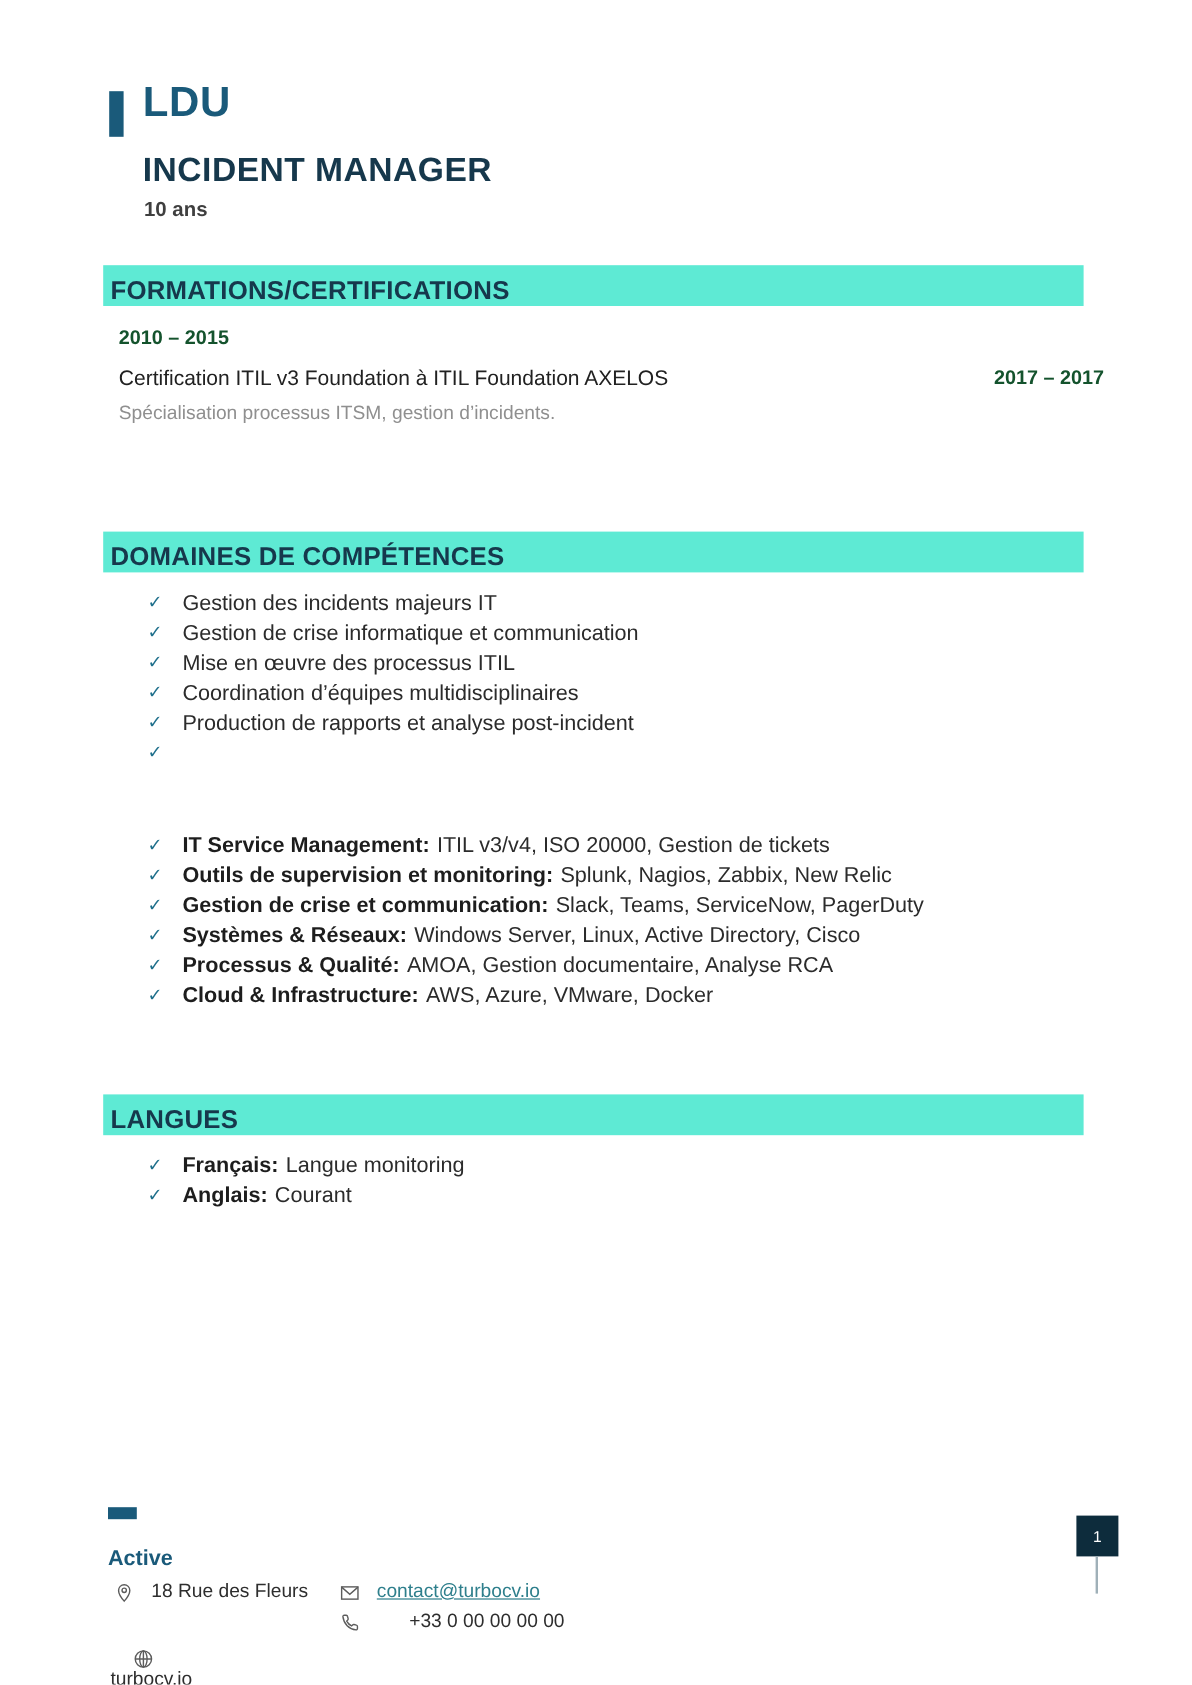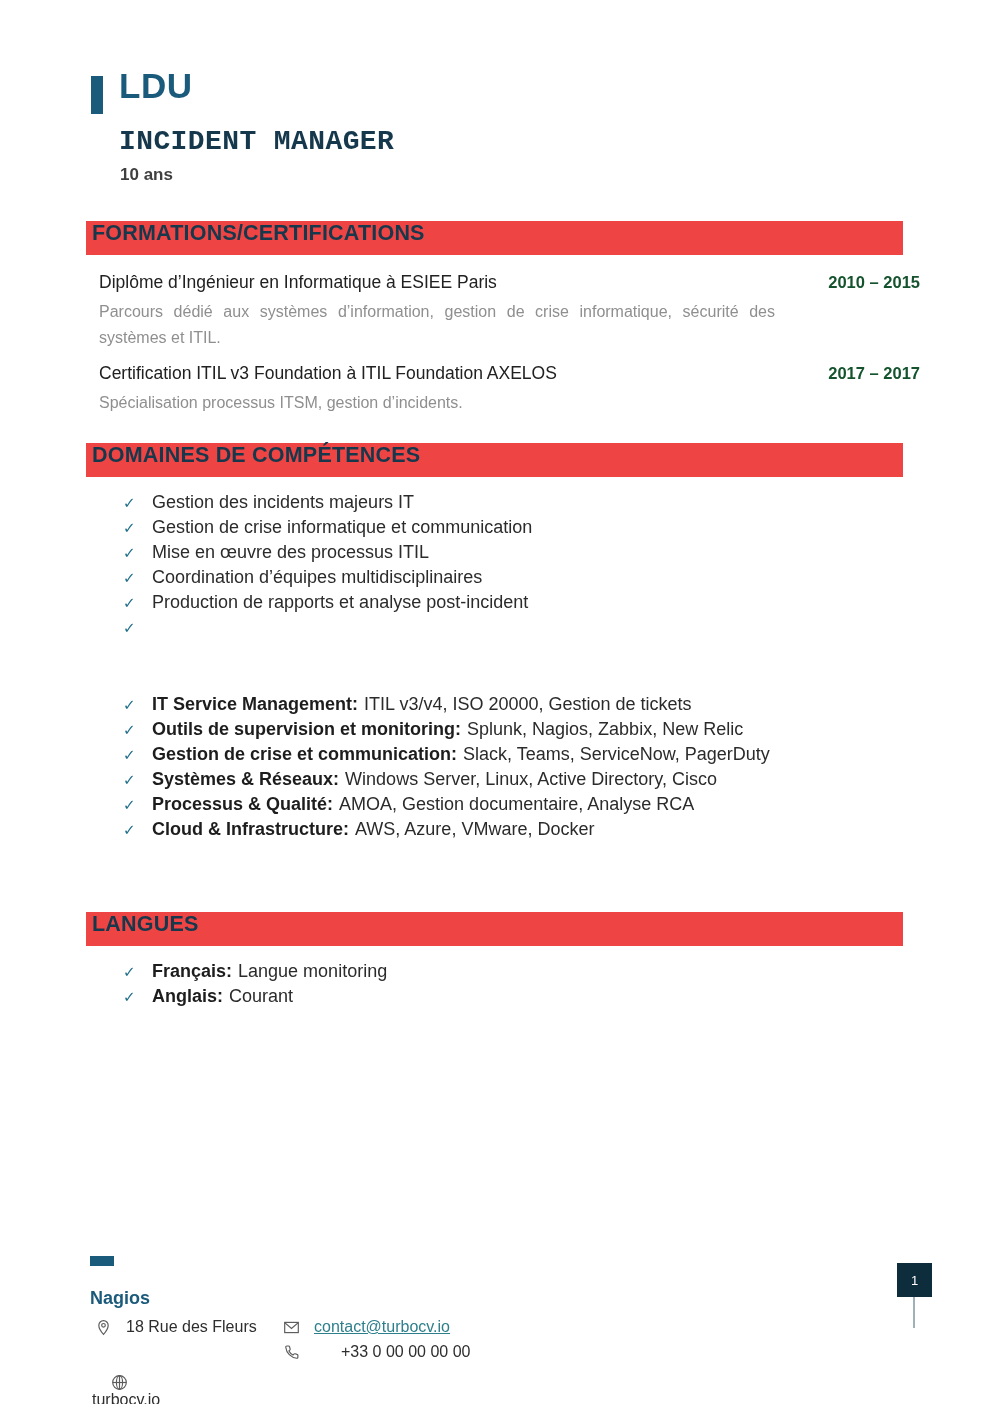--- a/index.html
+++ b/index.html
@@ -4,25 +4,25 @@
 <style>
   * { margin:0; padding:0; box-sizing:border-box; }
   html,body { background:#ffffff; }
   .page {
     position:relative; width:993px; height:1404px; background:#ffffff;
     font-family:"Liberation Sans","DejaVu Sans",sans-serif; color:#2e2e2e; overflow:hidden;
   }
   
   .accent-bar { position:absolute; left:91px; top:76px; width:12px; height:38px; background:#1a5a7a; }
   .name { position:absolute; left:119px; top:66px; font-size:35px; font-weight:700; color:#1a5a7a; letter-spacing:.5px; }
-  .job-title { position:absolute; left:119px; top:126px; font-size:28px; font-weight:700; color:#16384c; letter-spacing:.4px;font-family:Liberation Mono, monospace; }
+  .job-title { position:absolute; left:119px; top:126px; font-size:28px; font-weight:700; color:#16384c; letter-spacing:.4px; }
   .experience { position:absolute; left:120px; top:165px; font-size:17px; font-weight:600; color:#3f3f3f; }
   
   .section { position:absolute; left:86px; width:834px; }
-  .band { width:817px; height:34px; background:#ef4444; display:flex; align-items:flex-start; }
+  .band { width:817px; height:34px; background:#5eead4; display:flex; align-items:flex-end; }
   .band h2 { font-size:21.5px; font-weight:700; color:#16384c; padding-left:6px; letter-spacing:.2px; }
   #sec-formations { top:221px; }
   #sec-domaines   { top:443px; }
   #sec-connaissances { top:679px; }
   #sec-langues    { top:912px; }
   .entries { padding-left:13px; width:834px; }
   .entry-row { display:flex; justify-content:space-between; align-items:flex-start; margin-top:16px; }
   .entry-row.second { margin-top:11px; }
   .entry-title { font-size:17.5px; color:#212121; max-width:660px; line-height:22px; }
   .entry-dates { font-size:16.5px; font-weight:700; color:#14532d; white-space:nowrap; line-height:22px; }
@@ -58,24 +58,22 @@
   <div class="name">LDU</div>
   <div class="job-title">INCIDENT MANAGER</div>
   <div class="experience">10 ans</div>
 
   <div class="section" id="sec-formations">
     <div class="band">
       <h2>FORMATIONS/CERTIFICATIONS</h2>
     </div>
     <div class="entries">
       <div class="entry-row">
-        <div class="entry-title">Diplôme d’Ingénieur en Informatique à ESIEE Paris</div>
         <div class="entry-dates">2010 – 2015</div>
       </div>
-      <div class="entry-desc">Parcours dédié aux systèmes d’information, gestion de crise informatique, sécurité des systèmes et ITIL.</div>
       <div class="entry-row second">
         <div class="entry-title">Certification ITIL v3 Foundation à ITIL Foundation AXELOS</div>
         <div class="entry-dates">2017 – 2017</div>
       </div>
       <div class="entry-desc">Spécialisation processus ITSM, gestion d’incidents.</div>
     </div>
   </div>
 
   <div class="section" id="sec-domaines">
     <div class="band">
@@ -147,21 +145,21 @@
           <span class="item-text"><span class="k">Français:</span><span>Langue monitoring</span></span>
         </li>
       <li>
           <span class="check">✓</span>
           <span class="item-text"><span class="k">Anglais:</span><span>Courant</span></span>
         </li>
     </ul>
   </div>
 
   <div class="footer-rect"></div>
-  <div class="footer-brand">Nagios</div>
+  <div class="footer-brand">Active</div>
 
   <div class="footer-row" id="f-addr">
     <span class="ficon">
       <svg viewBox="0 0 16 16">
           <path d="M8 1.5 C5.5 1.5 3.6 3.5 3.6 6 C3.6 9.4 8 14.4 8 14.4 C8 14.4 12.4 9.4 12.4 6 C12.4 3.5 10.5 1.5 8 1.5 Z"></path>
           <circle cx="8" cy="5.9" r="1.7"></circle>
         </svg>
     </span>
     <span class="ftext">18 Rue des Fleurs</span>
   </div>

